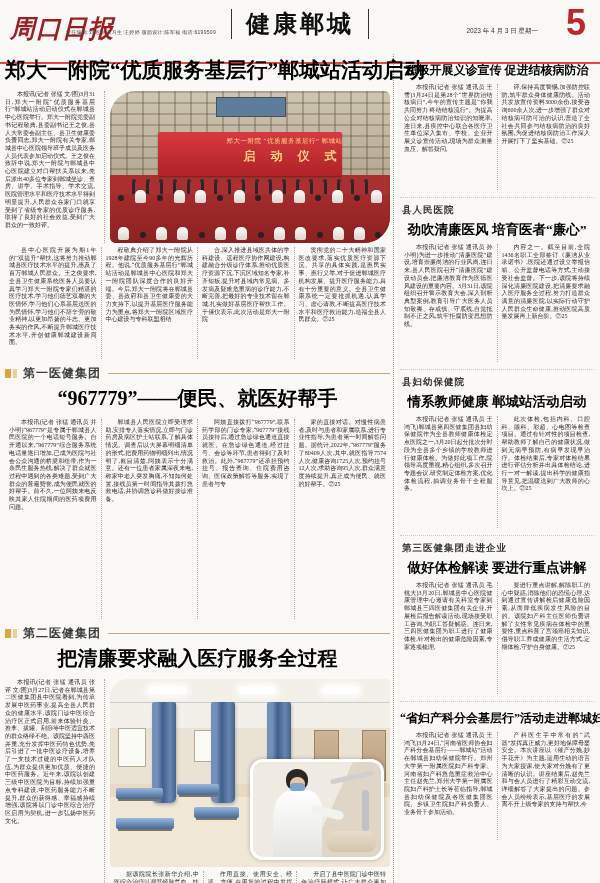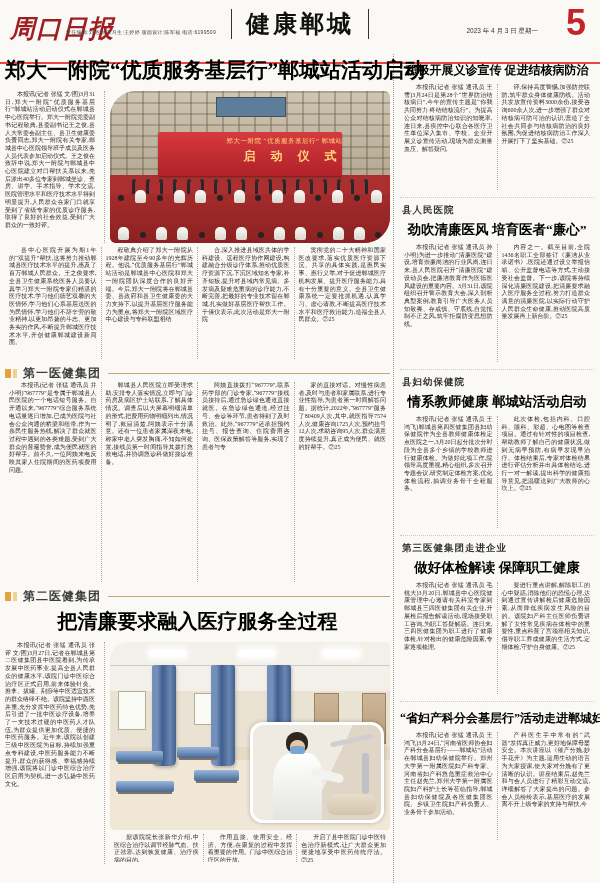--- a/index.html
+++ b/index.html
@@ -178,20 +178,21 @@
       </div>
     </div>
 
     <div>
       <div class="secbar">
         <span class="sq1"></span>
         <span class="sq2"></span>
         <span class="seclabel">第一医健集团</span>
         <span class="secline"></span>
       </div>
+      <div class="h2">“967779”——便民、就医好帮手</div>
       <div class="colrow" style="height:200px">
         <div class="c bt">本报讯(记者 张猛 通讯员 井小明)“967779”是专属于郸城县人民医院的一个电话短号服务。自开通以来,“967779”综合服务系统电话量逐日增加,已成为医院与社会公众沟通的桥梁和纽带,作为一条民生服务热线,解决了群众就医过程中遇到的各类难题,受到广大群众的普遍赞誉,成为便民就医的好帮手。前不久,一位阿姨来电反映其家人住院期间的医药项费用问题。</div>
         <div class="c bt">郸城县人民医院立即受理求助,安排专人落实情况,立即与门诊药房及病区护士站联系,了解具体情况。调查后以大屏幕明细清单的形式,把费用药物明细列出,情况明了,账目清楚,阿姨表示十分满意。还有一位患者家属深夜来电,称家中老人突发胸痛,不知如何处置,接线员第一时间指导其拨打急救电话,并协调急诊科做好接诊准备。</div>
         <div class="c bt">阿姨直接拨打“967779”,联系药学部的门诊专家,“967779”接线员接待后,通过急诊绿色通道直接就医。在急诊绿色通道,经过挂号、会诊等环节,患者得到了及时救治。此外,“967779”还承担预约挂号、报告查询、住院费用咨询、医保政策解答等服务,实现了患者与专</div>
         <div class="c bt">家的直接对话。对慢性病患者,及时与患者和家属联系,进行专业性指导,为患者第一时间解答问题。据统计,2022年,“967779”服务了80409人次,其中,就医指导7574人次,健康咨询1725人次,预约挂号12人次,求助咨询95人次,群众满意度持续提升,真正成为便民、就医的好帮手。②25</div>
       </div>
     </div>
 
     <div>
       <div class="secbar">
@@ -264,21 +265,21 @@
       <div class="rlabel">县妇幼保健院</div>
       <div class="rh">情系教师健康  郸城站活动启动</div>
       <div class="colrow" style="height:112px">
         <div class="c bt">本报讯(记者 张猛 通讯员 王鸿飞)郸城县第四医健集团县妇幼保健院作为全县教师健康体检定点医院之一,3月20日起分批次分时段为全县多个乡镇的学校教师进行健康体检。为做好此项工作,院领导高度重视,精心组织,多次召开专题会议,研究制定体检方案,优化体检流程,抽调业务骨干全程服务。</div>
         <div class="c bt">此次体检,包括内科、口腔科、眼科、彩超、心电图等检查项目。通过有针对性的项目检查,帮助教师了解自己的健康状况,做到无病早预防,有病早发现早治疗。体检结束后,专家对体检结果进行评估分析并出具体检结论,进行一对一解读,提出科学的健康指导意见,把温暖送到广大教师的心坎上。②25</div>
       </div>
     </div>
 
     <div class="rsec">
       <div class="rlabel">第三医健集团走进企业</div>
-      <div class="rh">做好体检解读  保障职工健康</div>
+      <div class="rh">做好体检解读  要进行重点讲解</div>
       <div class="colrow" style="height:112px">
         <div class="c bt">本报讯(记者 张猛 通讯员 毛桃大)3月20日,郸城县中心医院健康管理中心邀请有关科室专家到郸城县三四医健集团有关企业,开展检后报告解读活动,现场接受职工咨询,为职工答疑解惑。连日来,三四医健集团为职工进行了健康体检,针对检出的健康危险因素,专家逐项梳理,</div>
         <div class="c bt">要进行重点讲解,解除职工的心中疑惑,消除他们的恐慌心理,达到通过宣传讲解检后健康危险因素,从而降低疾病发生风险的目的。该院妇产科主任医师负责讲解了女性常见疾病在体检中的重要性,重点科普了宫颈癌相关知识,倡导职工养成健康的生活方式,定期体检,守护自身健康。②25</div>
       </div>
     </div>
 
     <div class="rsec">
       <div class="rh small">“省妇产科分会基层行”活动走进郸城妇幼</div>
       <div class="colrow" style="height:108px">
         <div class="c bt">本报讯(记者 张猛 通讯员 王鸿飞)3月24日,“河南省医师协会妇产科分会基层行——郸城站”活动在郸城县妇幼保健院举行。郑州大学第一附属医院妇产科专家、河南省妇产科急危重症救治中心主任赵先兰,郑州大学第一附属医院妇产科护士长等莅临指导,郸城县妇幼保健院及各医健集团医院、乡镇卫生院妇产科负责人、业务骨干参加活动。</div>

